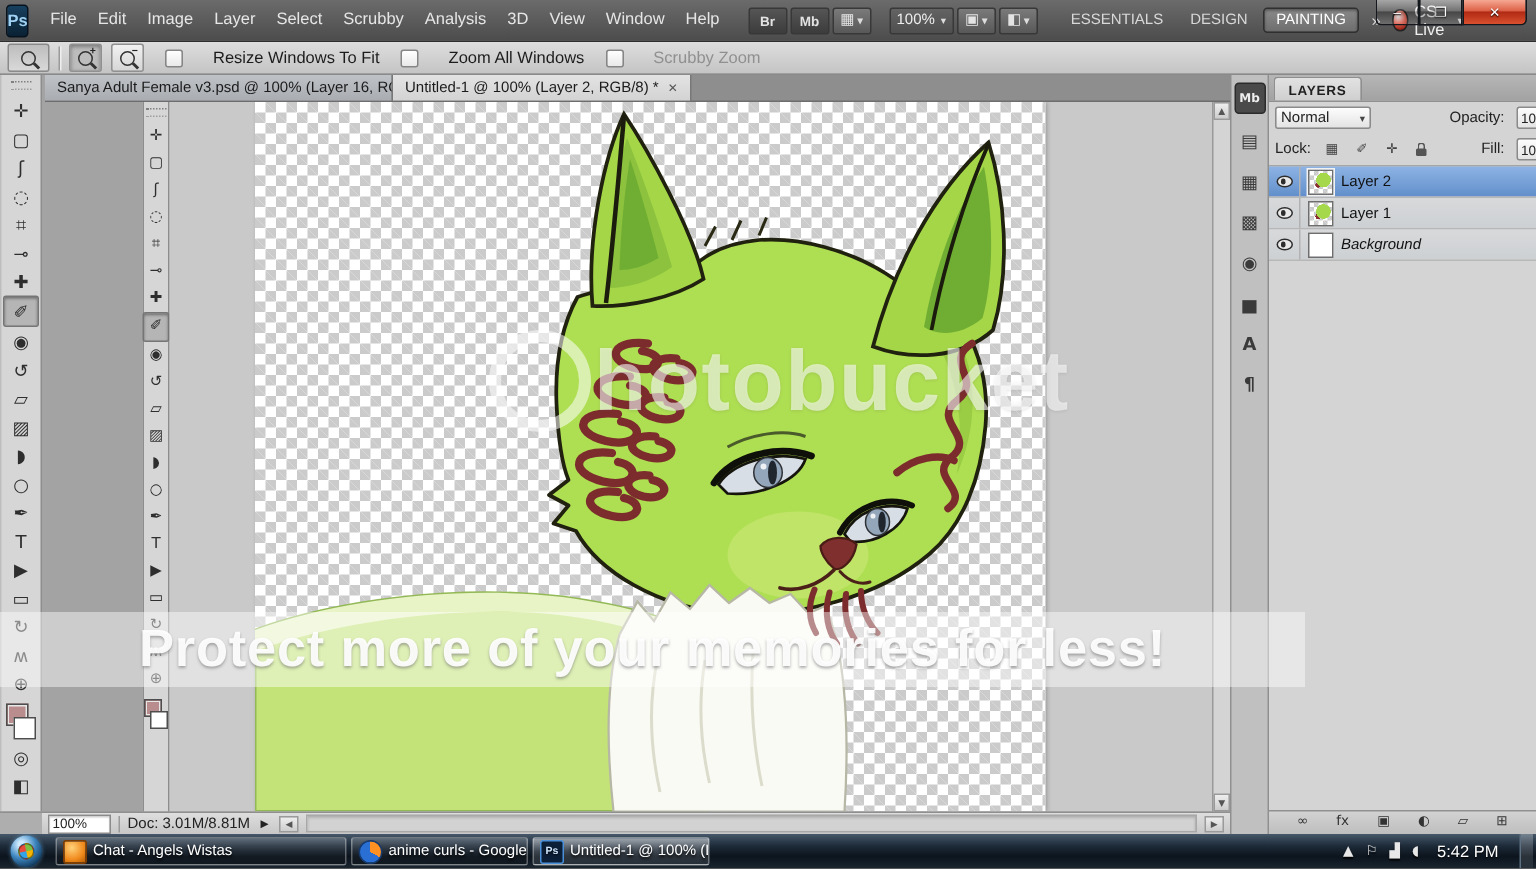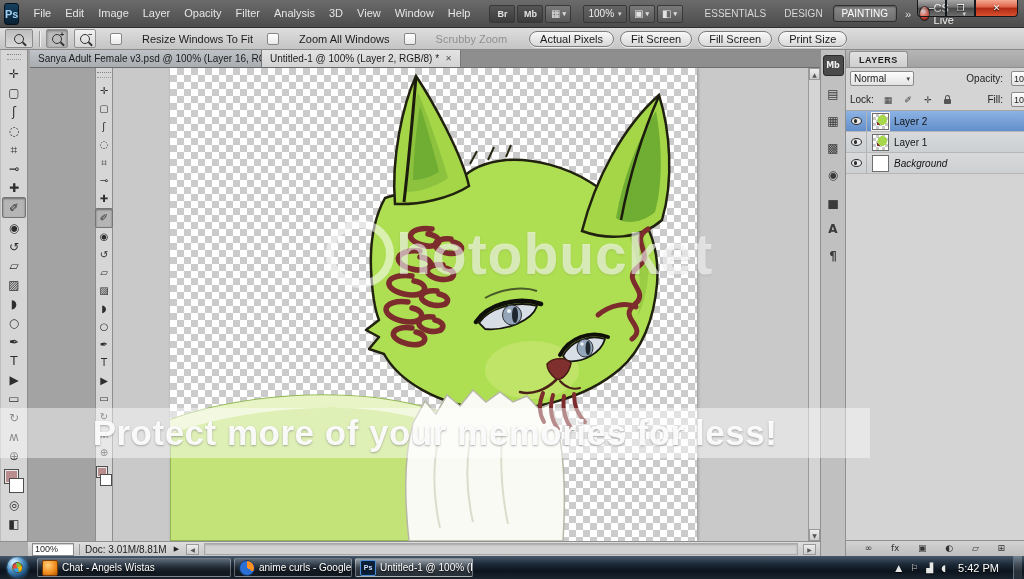--- a/index.html
+++ b/index.html
@@ -237,22 +237,22 @@
 
 <div id="app">
 
   <div id="titlebar">
     <div class="ps-logo">Ps</div>
     <div id="menubar">
       <span class="menu-item">File</span>
         <span class="menu-item">Edit</span>
         <span class="menu-item">Image</span>
         <span class="menu-item">Layer</span>
-        <span class="menu-item">Opacity</span>
-        <span class="menu-item">Filter</span>
+        <span class="menu-item">Select</span>
+        <span class="menu-item">Scrubby</span>
         <span class="menu-item">Analysis</span>
         <span class="menu-item">3D</span>
         <span class="menu-item">View</span>
         <span class="menu-item">Window</span>
         <span class="menu-item">Help</span>
     </div>
     <span class="tdiv"></span>
     <span class="tb-btn dark">Br</span>
     <span class="tb-btn dark">Mb</span>
     <span class="tb-btn">
@@ -316,26 +316,20 @@
           <span class="box"></span>
           <span class="cbl">Zoom All Windows</span>
         </label>
 
         <label class="cb dis">
           <span class="box"></span>
           <span class="cbl">Scrubby Zoom</span>
         </label>
 
     </div>
-    <div id="opt-btns">
-      <button class="opt-btn">Actual Pixels</button>
-        <button class="opt-btn">Fit Screen</button>
-        <button class="opt-btn">Fill Screen</button>
-        <button class="opt-btn">Print Size</button>
-    </div>
   </div>
 
   <div id="tabbar">
 
       <div class="tab">
         <span class="tab-label">Sanya Adult Female v3.psd @ 100% (Layer 16, RGB/8) *</span>
 
       </div>
 
       <div class="tab sel">

